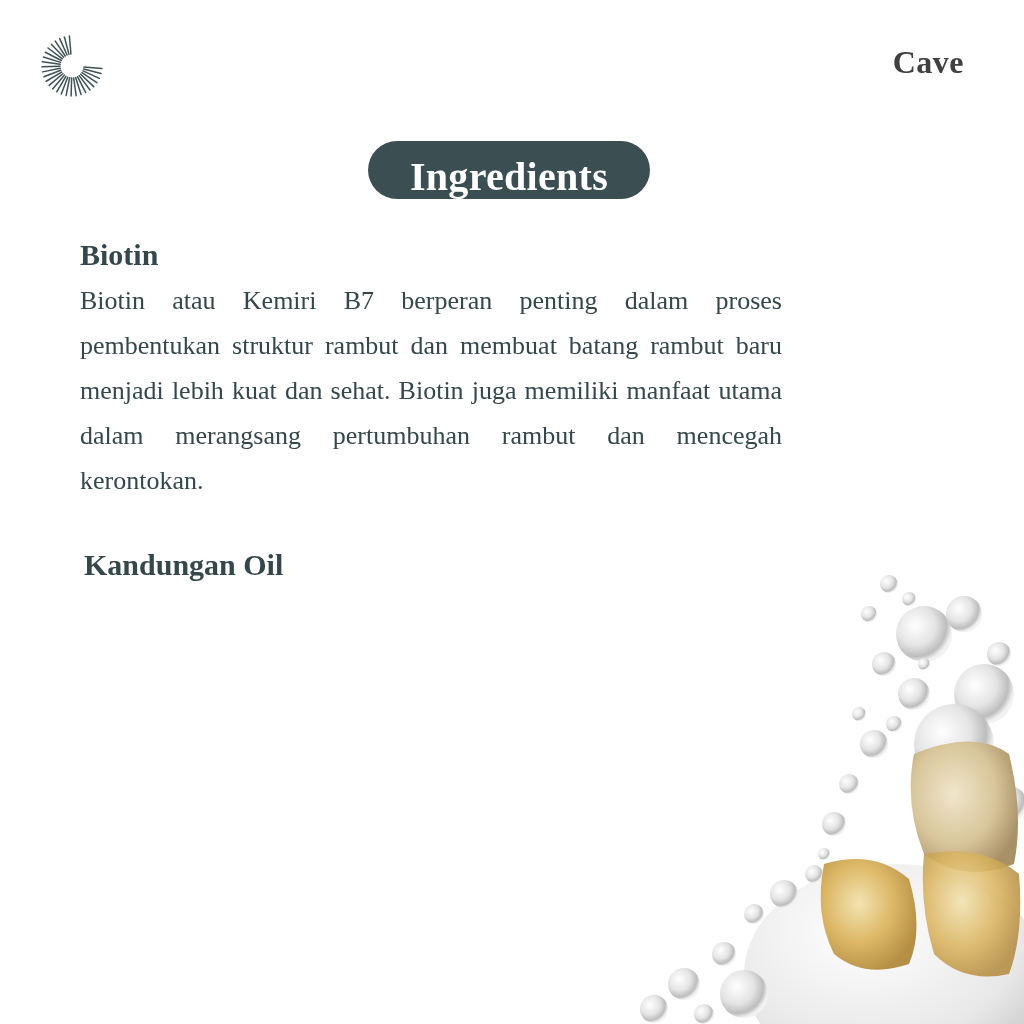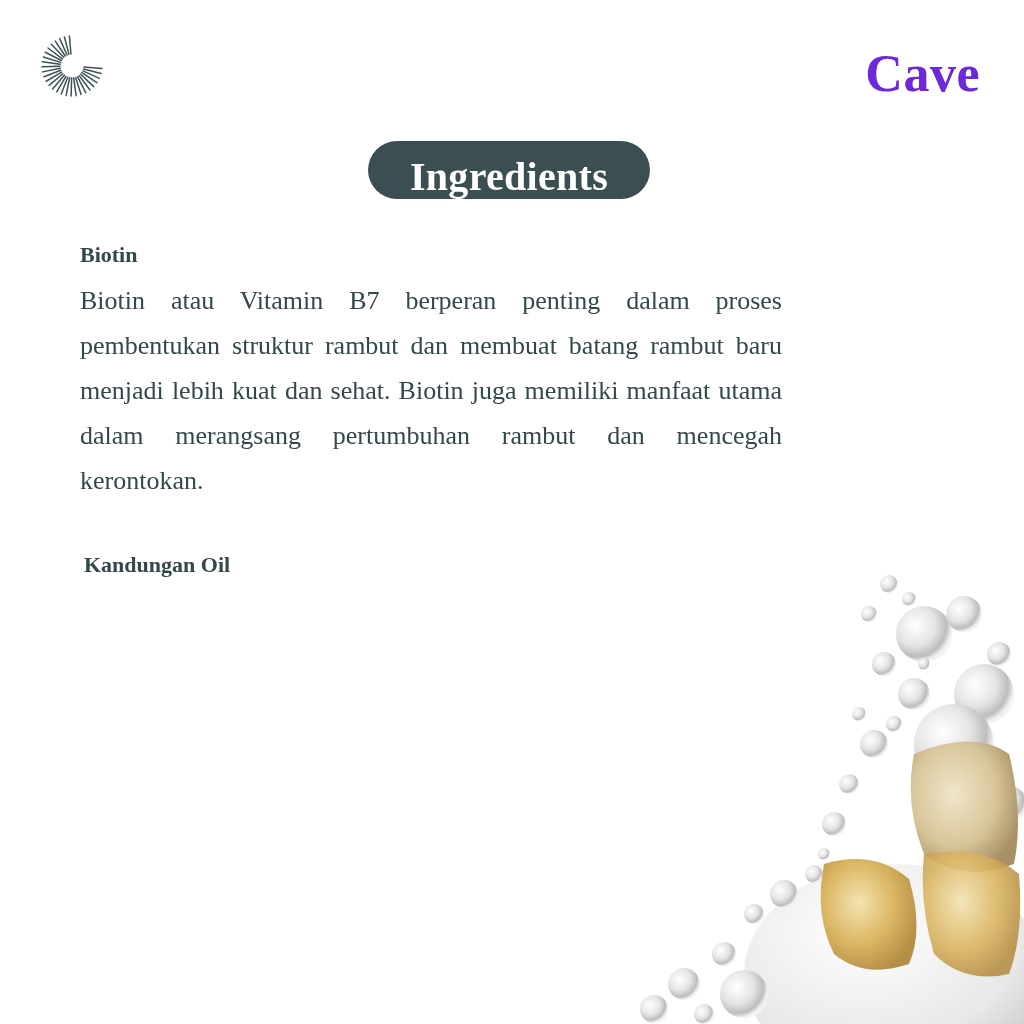--- a/index.html
+++ b/index.html
@@ -20,26 +20,26 @@
     }
     .logo-mark {
       position: absolute;
       left: 40px;
       top: 34px;
       width: 64px;
       height: 64px;
     }
     .brand {
       position: absolute;
-      right: 44px;
+      right: 60px;
       top: 44px;
       font-family: "Liberation Serif", "DejaVu Serif", serif;
       font-weight: bold;
-      font-size: 52px;
-      color: #6d28d9;
+      font-size: 32px;
+      color: #404040;
       letter-spacing: 0.5px;
     }
     .title-pill {
       position: absolute;
       left: 368px;
       top: 141px;
       width: 282px;
       height: 58px;
       border-radius: 29px;
       background: #3b4f52;
@@ -58,21 +58,21 @@
     .section {
       position: absolute;
       left: 80px;
     }
     .section.s1 { top: 238px; width: 702px; }
     .section.s2 { top: 548px; left: 84px; width: 694px; }
     .section h2 {
       margin: 0 0 6px 0;
       font-family: "Liberation Serif", "DejaVu Serif", serif;
       font-weight: bold;
-      font-size: 22px;
+      font-size: 30px;
       color: #34474a;
       line-height: 34px;
     }
     .section p {
       margin: 0;
       font-family: "Liberation Serif", "DejaVu Serif", serif;
       font-size: 26px;
       line-height: 45px;
       text-align: justify;
       text-align-last: left;
@@ -129,21 +129,21 @@
   </svg>
 
   <div class="brand">Cave</div>
 
   <div class="title-pill">
     <span>Ingredients</span>
   </div>
 
   <div class="section s1">
     <h2>Biotin</h2>
-    <p>Biotin atau Vitamin B7 berperan penting dalam proses pembentukan struktur rambut dan membuat batang rambut baru menjadi lebih kuat dan sehat. Biotin juga memiliki manfaat utama dalam merangsang pertum­buhan rambut dan mencegah kerontokan.</p>
+    <p>Biotin atau Kemiri B7 berperan penting dalam proses pembentukan struktur rambut dan membuat batang rambut baru menjadi lebih kuat dan sehat. Biotin juga memiliki manfaat utama dalam merangsang pertum­buhan rambut dan mencegah kerontokan.</p>
   </div>
 
   <div class="section s2">
     <h2>Kandungan Oil</h2>
   </div>
 
   <svg class="foam" viewBox="0 0 400 470">
     <defs>
       <radialGradient id="bub" cx="35%" cy="35%" r="65%">
         <stop offset="0%" stop-color="#ffffff"></stop>

